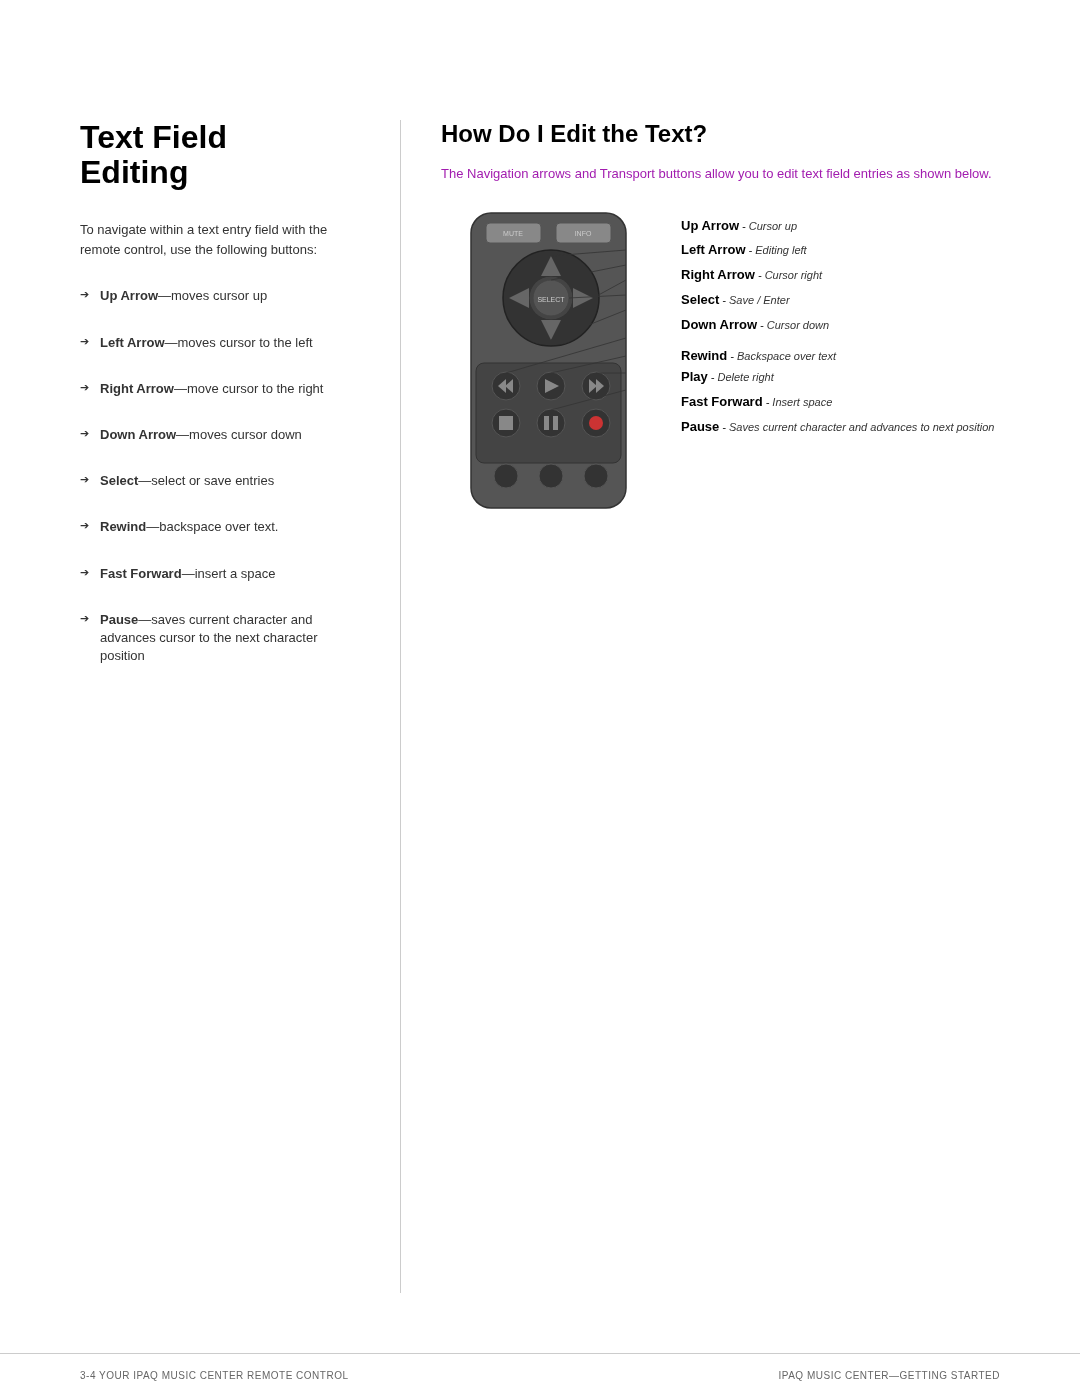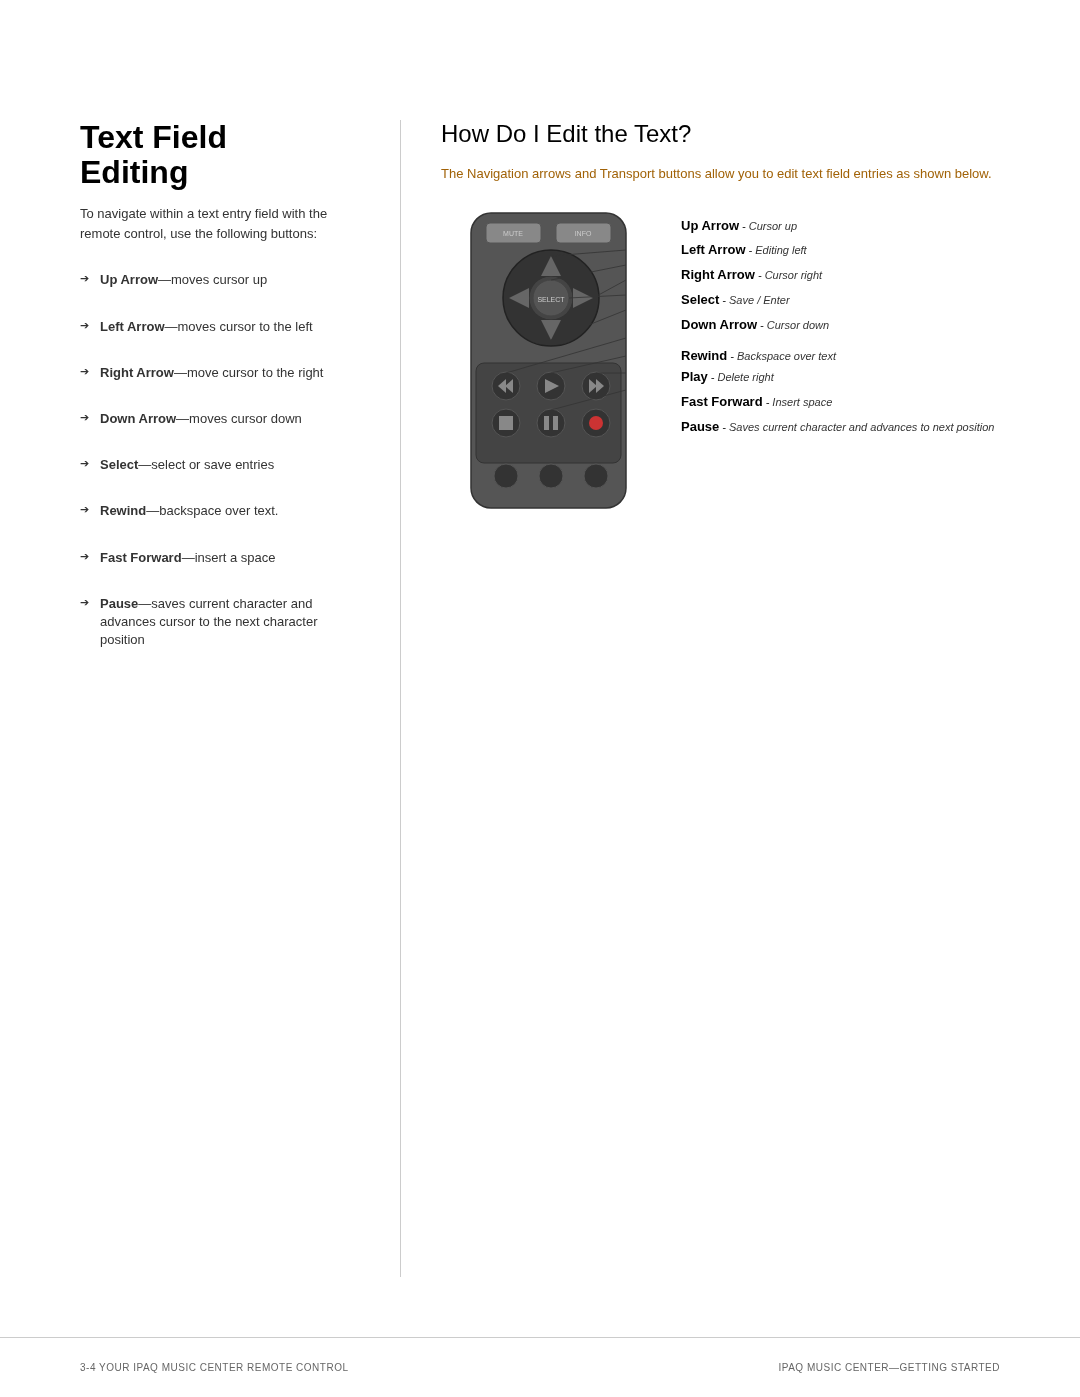--- a/index.html
+++ b/index.html
@@ -35,21 +35,21 @@
 
     .right-column {
       flex: 1;
     }
 
     .page-title {
       font-size: 32px;
       font-weight: 900;
       line-height: 1.1;
       color: #000000;
-      margin-bottom: 14px;
+      margin-bottom: 30px;
       font-family: Arial, Helvetica, sans-serif;
     }
 
     .intro-text {
       font-size: 13px;
       color: #333333;
       line-height: 1.5;
     }
 
     .bullet-list {
@@ -75,29 +75,29 @@
       font-size: 11px;
       color: #333333;
     }
 
     .bullet-bold {
       font-weight: bold;
     }
 
     .section-title {
       font-size: 24px;
-      font-weight: 400;
+      font-weight: 700;
       color: #000000;
       margin-bottom: 16px;
       font-family: Arial, Helvetica, sans-serif;
     }
 
     .section-intro {
       font-size: 13px;
-      color: #a16207;
+      color: #a21caf;
       line-height: 1.5;
       margin-bottom: 24px;
       max-width: 560px;
     }
 
     .diagram-area {
       display: flex;
       flex-direction: row;
       align-items: flex-start;
       gap: 0;
@@ -140,21 +140,21 @@
 
     .label-small {
       font-size: 11px;
       color: #333333;
       font-style: italic;
     }
 
     .footer {
       display: flex;
       justify-content: space-between;
-      padding: 24px 80px;
+      padding: 16px 80px;
       border-top: 1px solid #cccccc;
       font-size: 10px;
       color: #666666;
       font-family: Arial, Helvetica, sans-serif;
       text-transform: uppercase;
       letter-spacing: 0.5px;
     }
 
     .divider-vertical {
       width: 1px;

